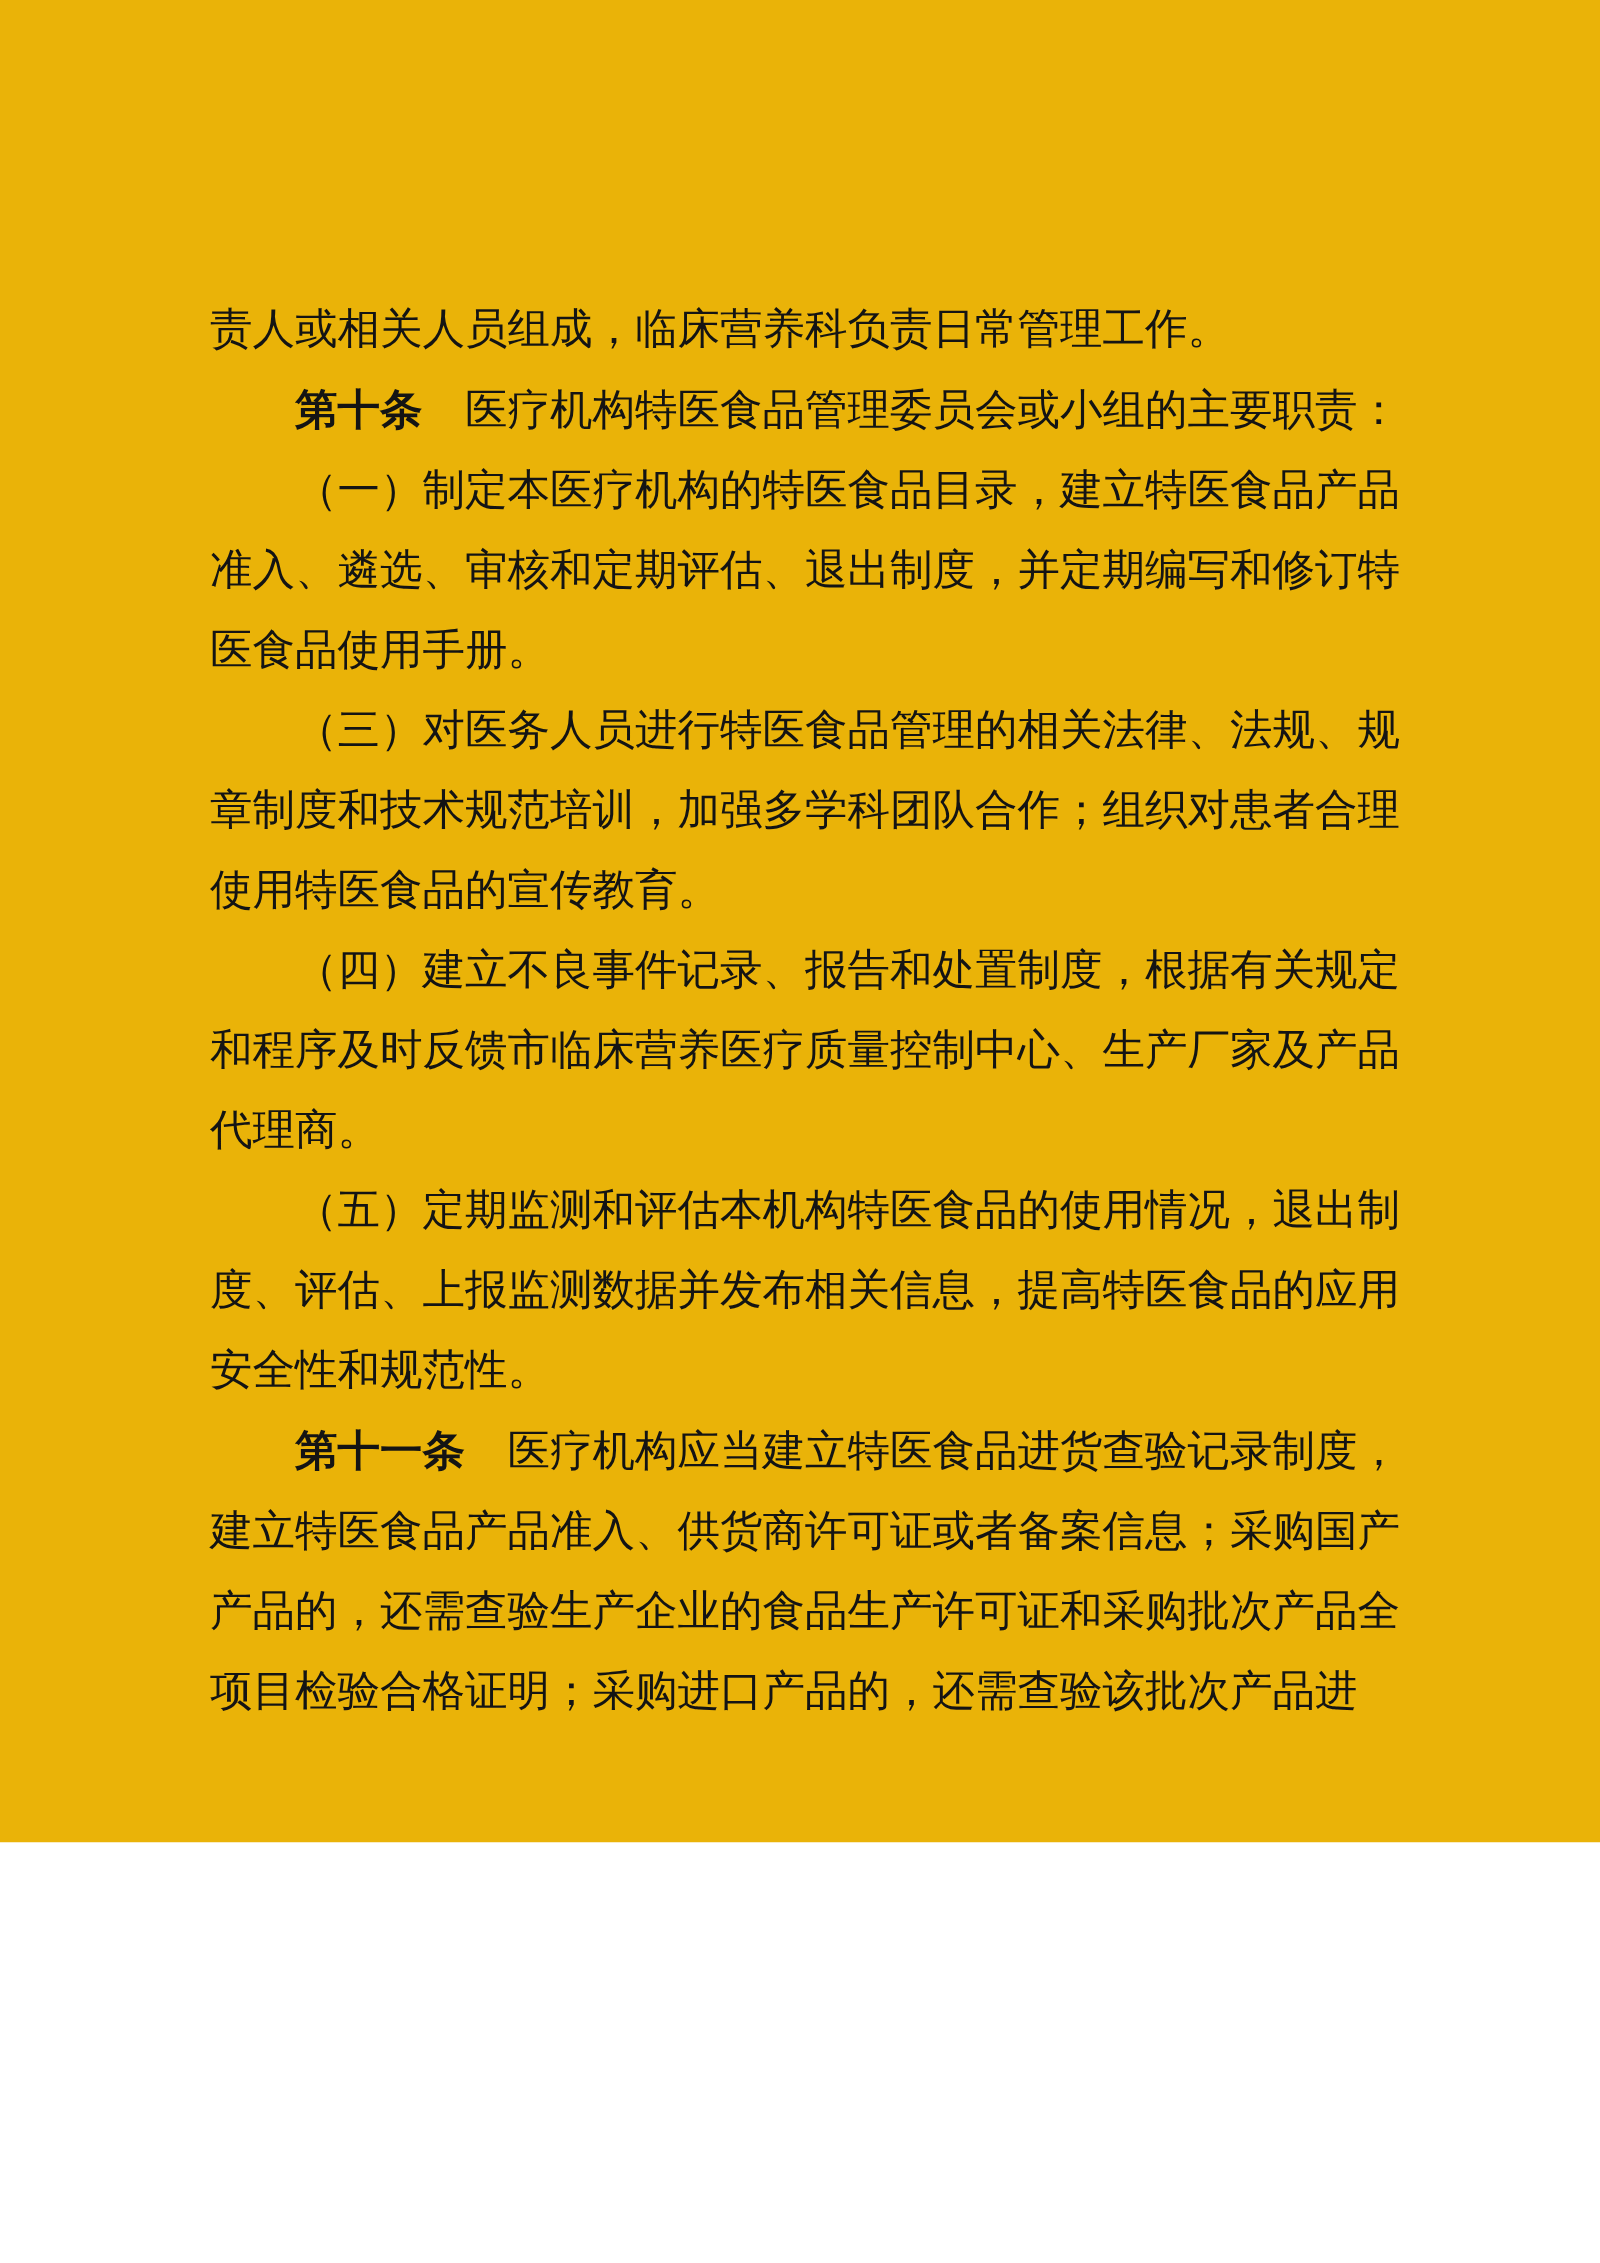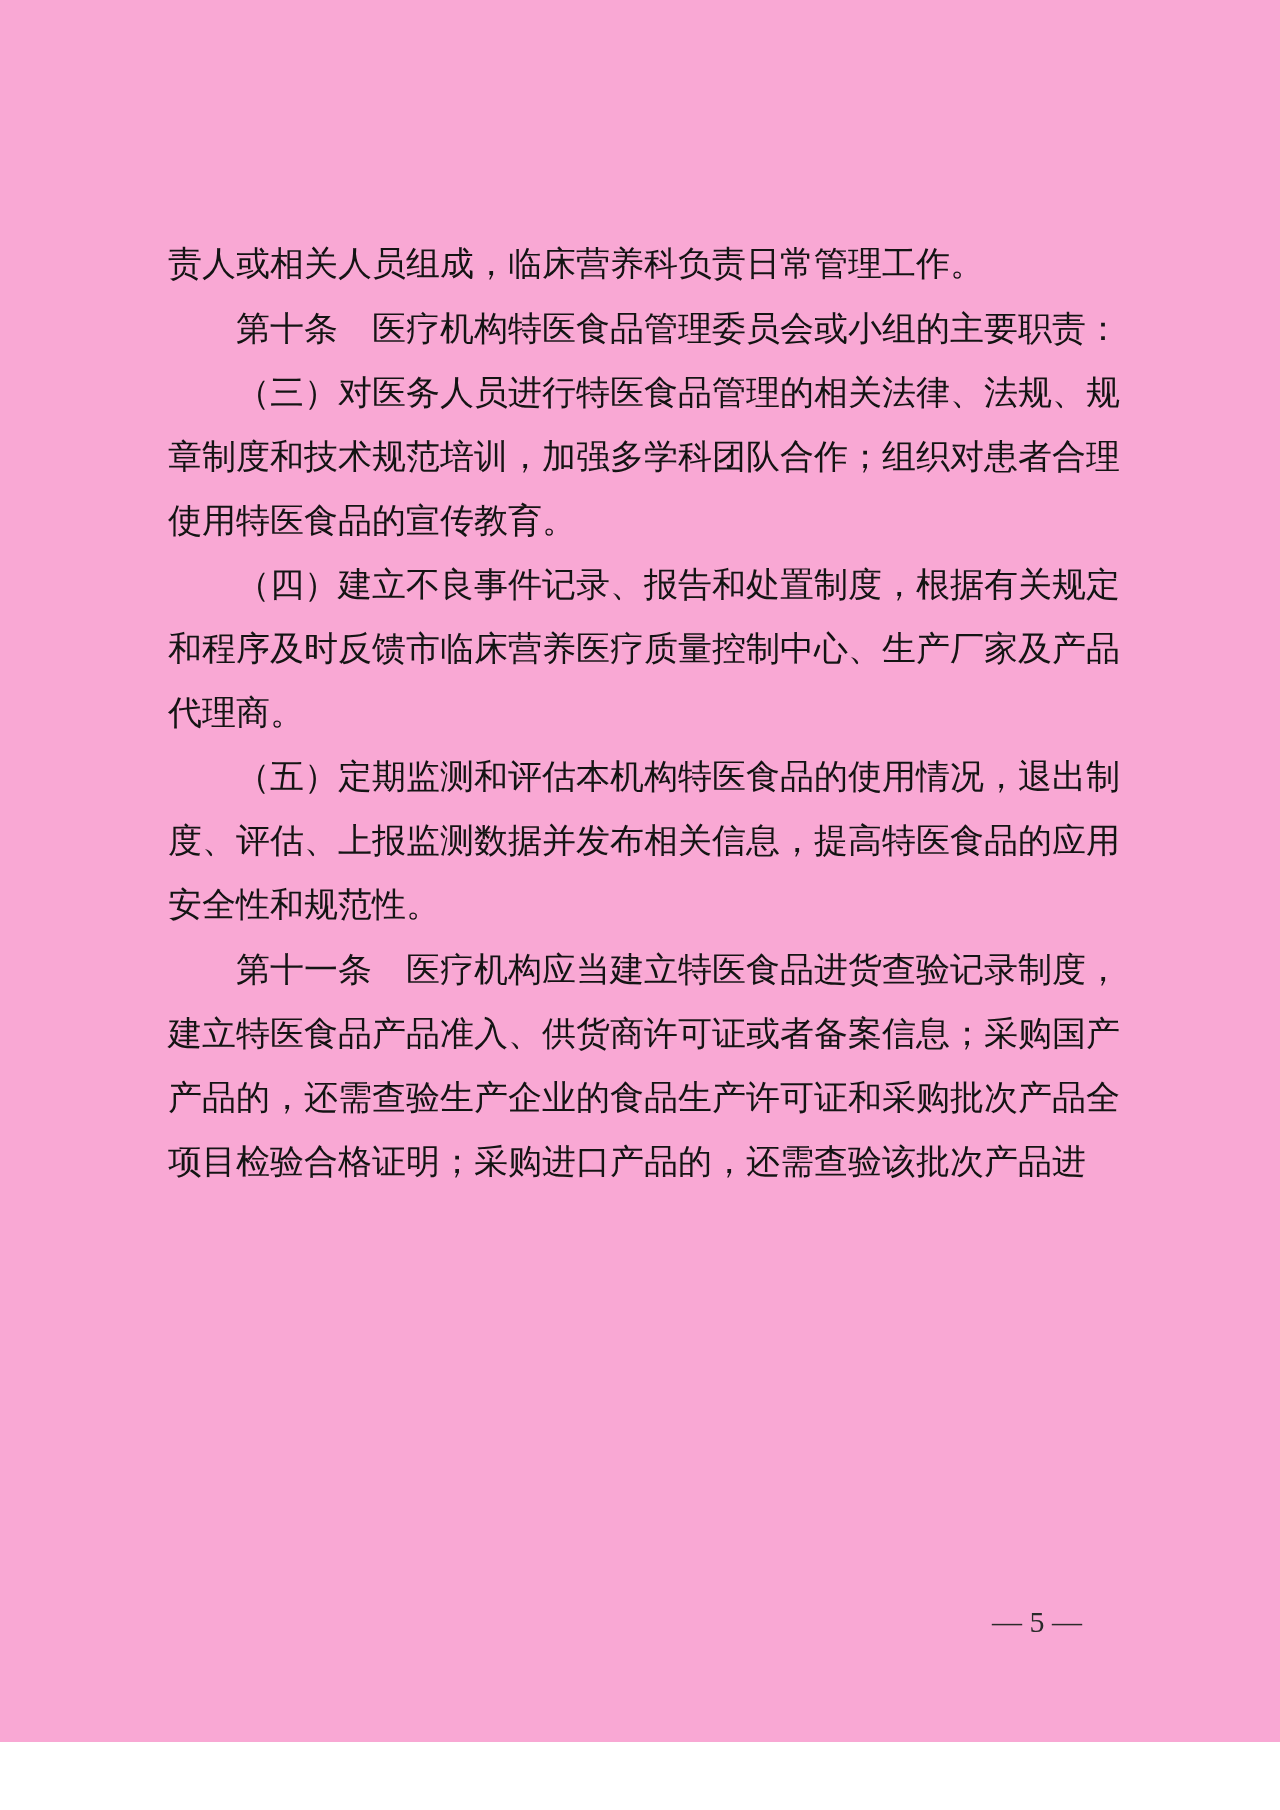--- a/index.html
+++ b/index.html
@@ -3,22 +3,22 @@
 <meta charset="utf-8">
 <style>
   html, body {
     margin: 0;
     padding: 0;
     background: #ffffff;
   }
   .page {
     position: relative;
     width: 1280px;
-    height: 1742px;
-    background: #f9a8d4;
+    height: 1474px;
+    background: #eab308;
     overflow: hidden;
     font-family: "Liberation Serif", "DejaVu Serif", serif;
     color: #141414;
   }
   .text-block {
     position: absolute;
     left: 168px;
     top: 232px;
     width: 952px;
     font-size: 34px;
@@ -30,21 +30,21 @@
   .para {
     margin: 0;
     padding: 0;
     text-indent: 2em;
   }
   .para.no-indent {
     text-indent: 0;
   }
   .art-head {
     font-family: "Liberation Sans", "DejaVu Sans", sans-serif;
-    font-weight: 400;
+    font-weight: 700;
   }
   .page-number {
     position: absolute;
     top: 1602px;
     right: 198px;
     font-size: 30px;
     line-height: 40px;
     color: #2a2a2a;
     font-family: "Liberation Serif", "DejaVu Serif", serif;
     white-space: pre;
@@ -53,20 +53,21 @@
 </head>
 <body>
 
 <div class="page">
   <div class="text-block">
 
     <p class="para no-indent">责人或相关人员组成，临床营养科负责日常管理工作。</p>
 
     <p class="para"><b class="art-head">第十条</b><span>　医疗机构特医食品管理委员会或小组的主要职责：</span></p>
 
+    <p class="para">（一）制定本医疗机构的特医食品目录，建立特医食品产品准入、遴选、审核和定期评估、退出制度，并定期编写和修订特医食品使用手册。</p>
 
 
     <p class="para">（三）对医务人员进行特医食品管理的相关法律、法规、规章制度和技术规范培训，加强多学科团队合作；组织对患者合理使用特医食品的宣传教育。</p>
 
     <p class="para">（四）建立不良事件记录、报告和处置制度，根据有关规定和程序及时反馈市临床营养医疗质量控制中心、生产厂家及产品代理商。</p>
 
     <p class="para">（五）定期监测和评估本机构特医食品的使用情况，退出制度、评估、上报监测数据并发布相关信息，提高特医食品的应用安全性和规范性。</p>
 
     <p class="para"><b class="art-head">第十一条</b><span>　医疗机构应当建立特医食品进货查验记录制度，建立特医食品产品准入、供货商许可证或者备案信息；采购国产产品的，还需查验生产企业的食品生产许可证和采购批次产品全项目检验合格证明；采购进口产品的，还需查验该批次产品进</span></p>
 

